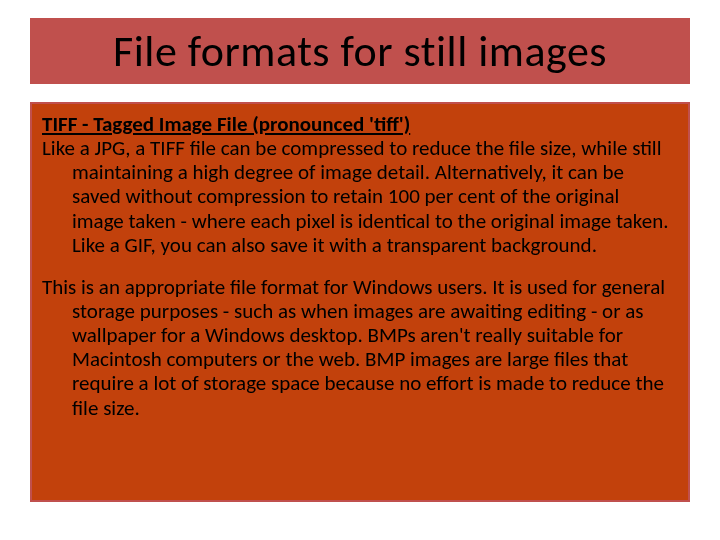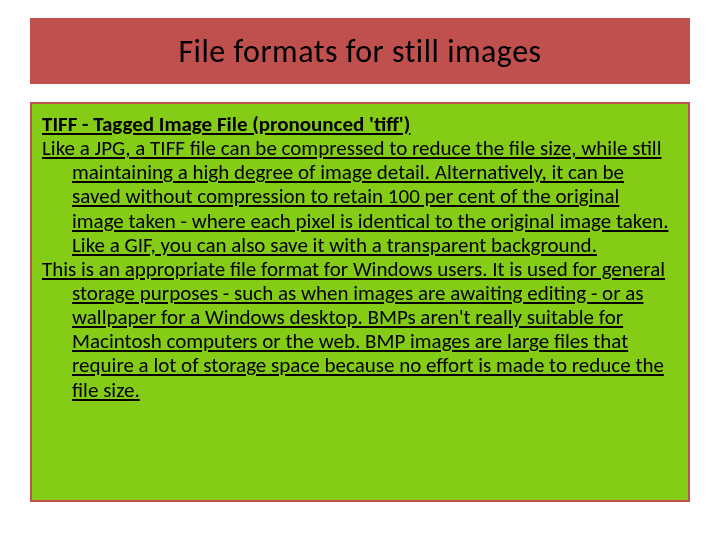--- a/index.html
+++ b/index.html
@@ -14,46 +14,46 @@
     top: 18px;
     left: 30px;
     width: 660px;
     height: 66px;
     background: #c0504d;
     display: flex;
     align-items: center;
     justify-content: center;
   }
   .title-bar h1 {
-    font-size: 32px;
+    font-size: 44px;
     font-weight: 400;
     color: #000;
     letter-spacing: 0.5px;
   }
   .content-box {
     position: absolute;
     top: 102px;
     left: 30px;
     width: 660px;
     height: 400px;
     border: 2px solid #c0504d;
-    background: #84cc16;
+    background: #c2410c;
     padding: 8px 16px 8px 10px;
     font-size: 21px;
     line-height: 1.15;
-    text-decoration: underline;
   }
   .sect-heading {
     font-weight: 700;
     text-decoration: underline;
     margin-bottom: 0;
   }
   .sect-body {
     padding-left: 30px;
     text-indent: -30px;
+    margin-bottom: 18px;
   }
   .sect-body:last-child { margin-bottom: 0; }
 </style>
 </head>
 <body>
 
 <div class="title-bar">
   <h1>File formats for still images</h1>
 </div>
 

